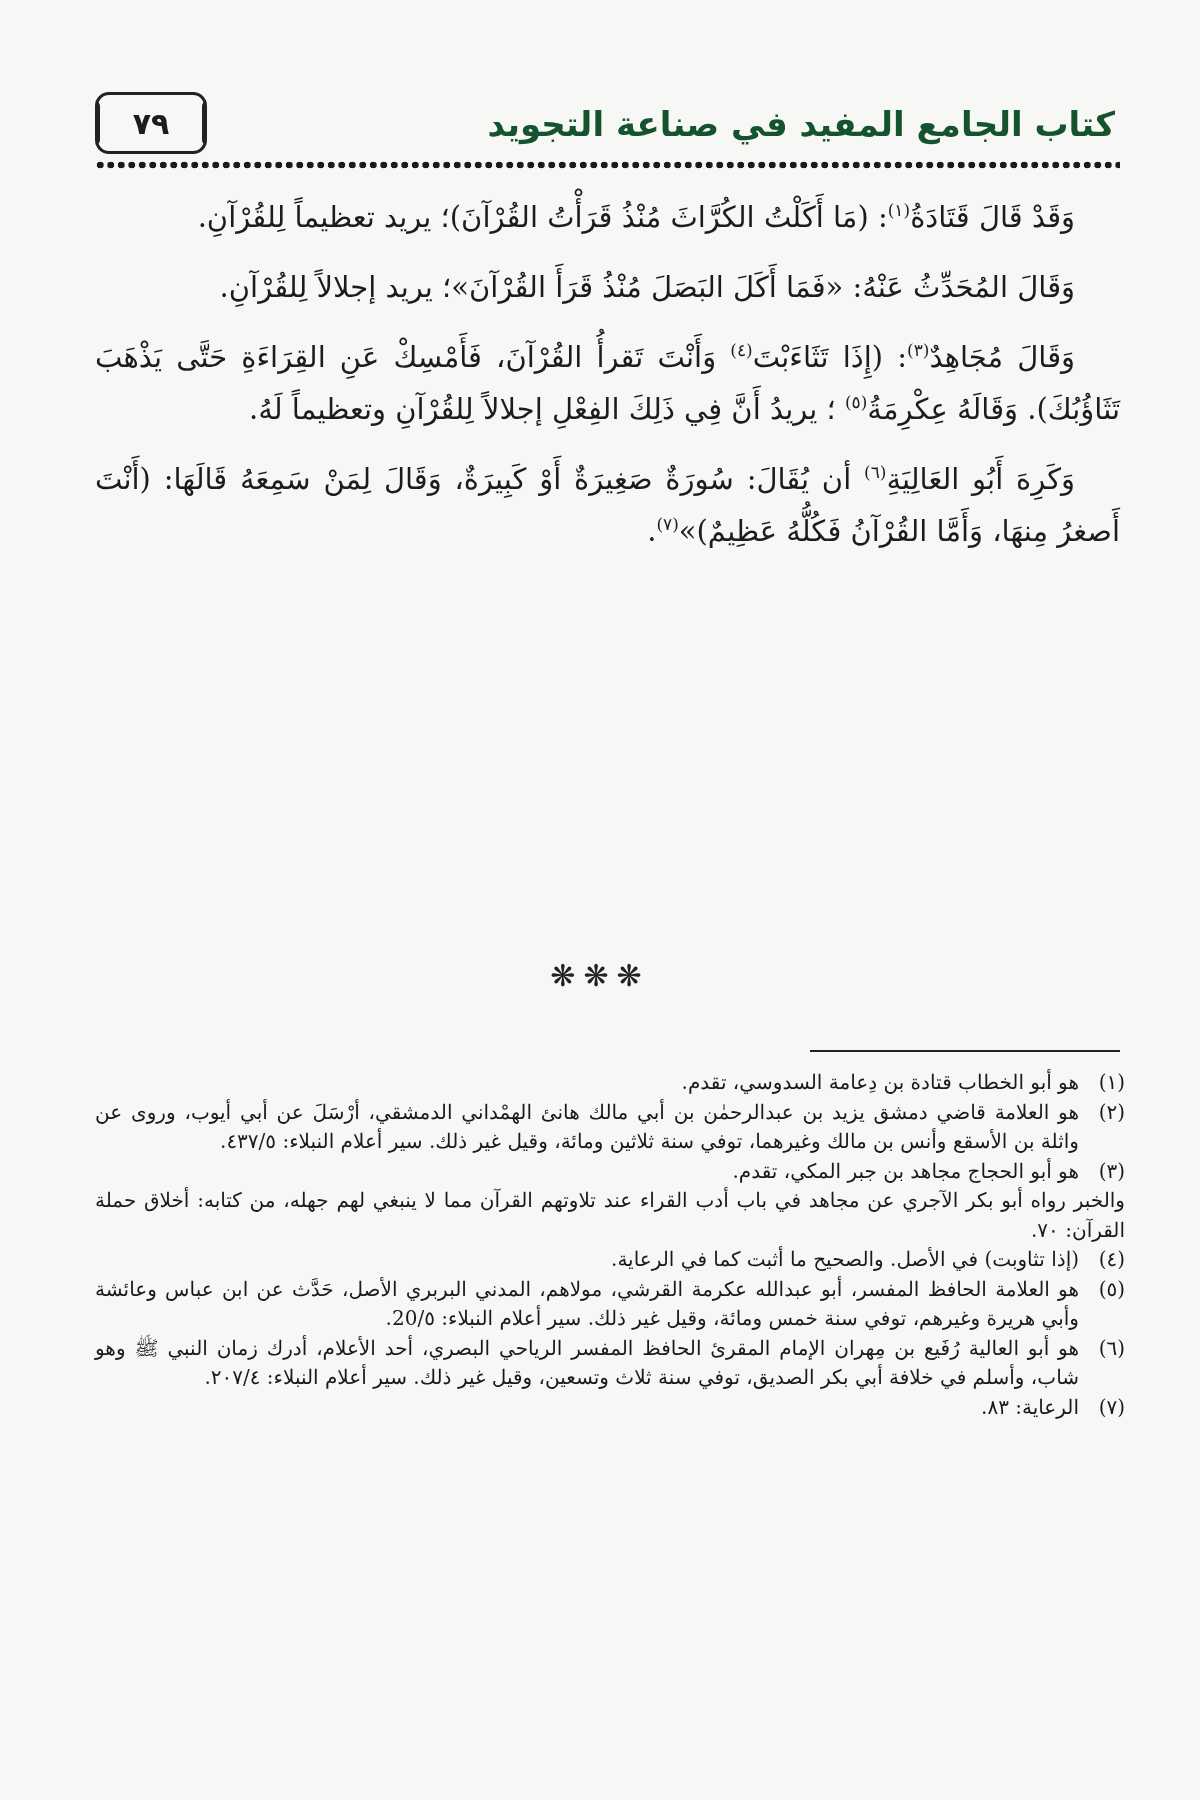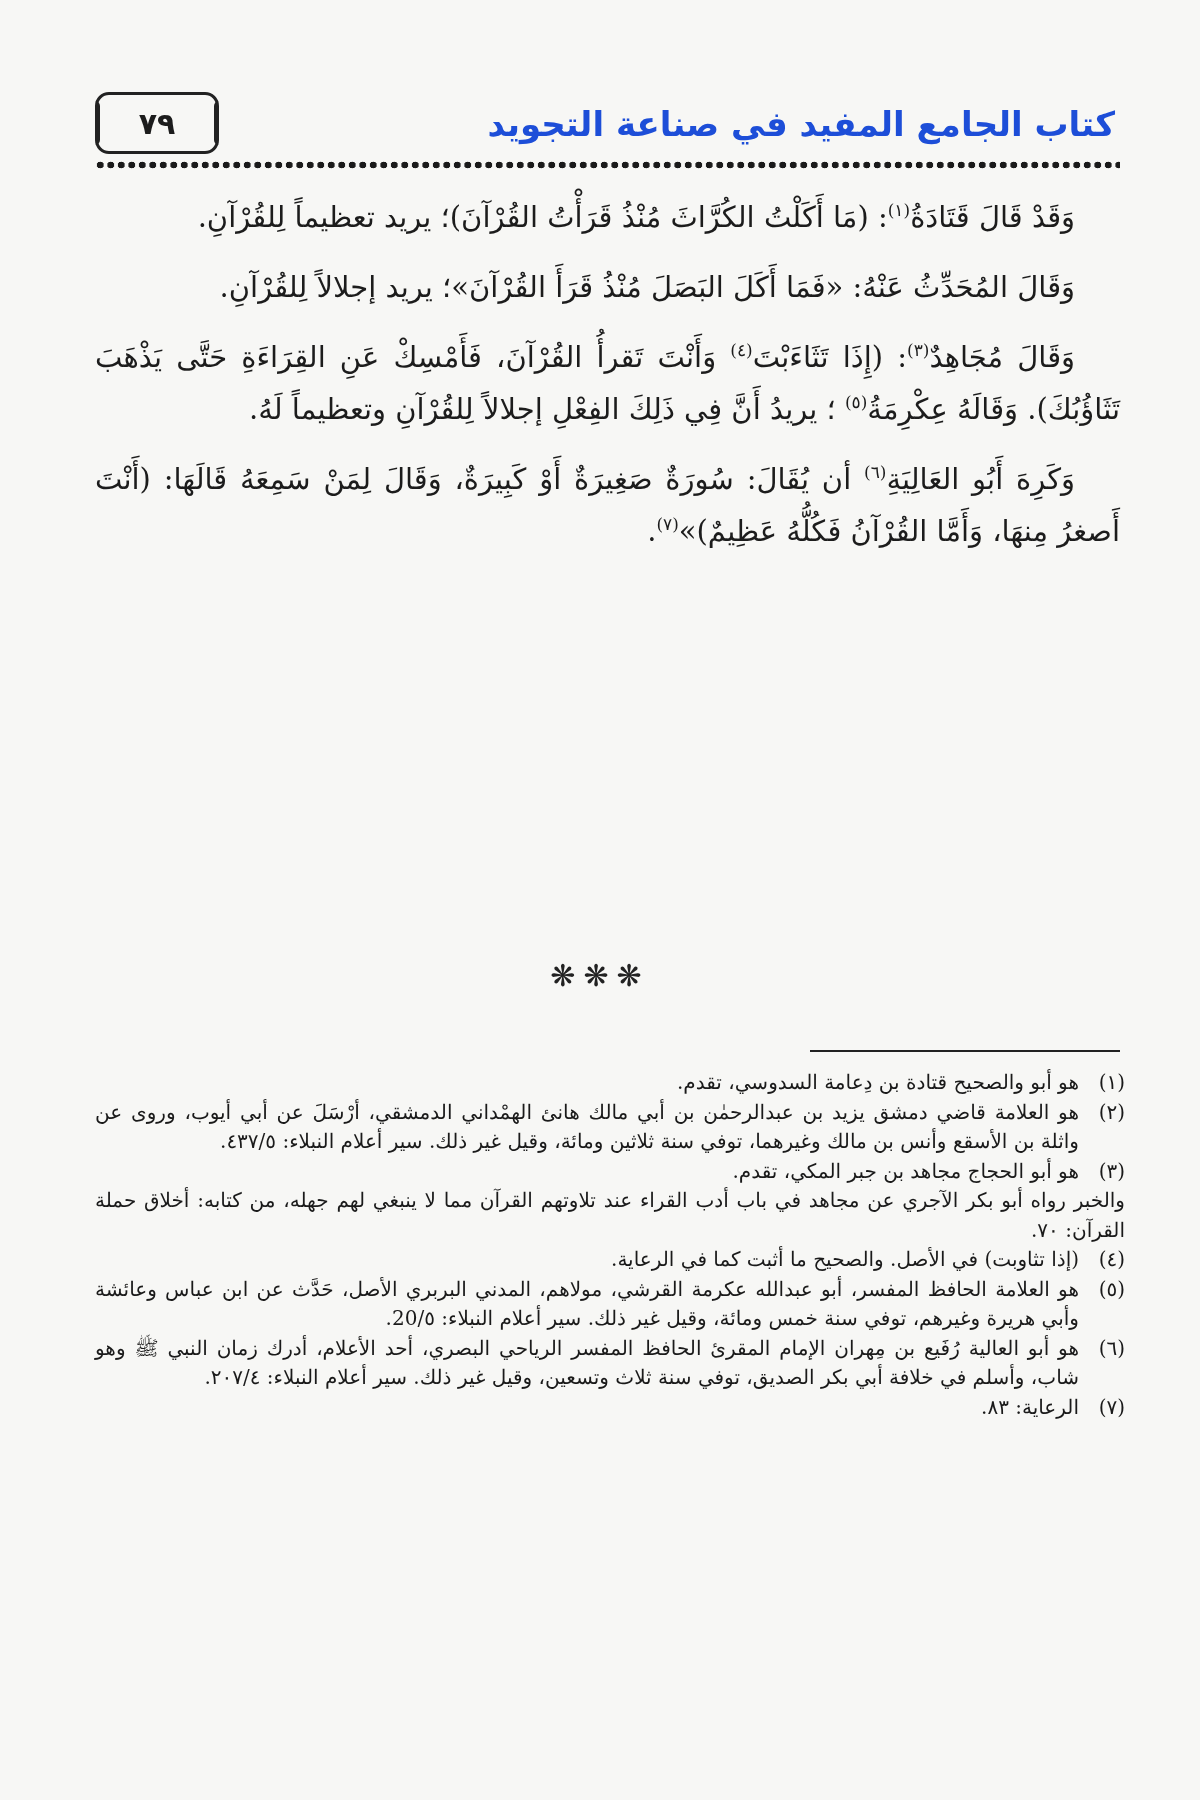--- a/index.html
+++ b/index.html
@@ -10,24 +10,24 @@
     color:#1c1c1c;
   }
   .page { position:relative; width:1200px; height:1800px; }
   .header {
     position:absolute; left:95px; top:92px; width:1020px; height:64px;
     direction:rtl;
   }
   .running-title {
     position:absolute; right:0; top:10px;
     font-family:"DejaVu Sans", sans-serif; font-weight:bold;
-    font-size:34px; line-height:44px; color:#1d4ed8;
+    font-size:34px; line-height:44px; color:#14532d;
   }
   .page-number-box {
-    position:absolute; left:0; top:0; width:124px; height:62px;
+    position:absolute; left:0; top:0; width:112px; height:62px;
     border:3px solid #222; border-radius:14px;
     box-sizing:border-box; background:#f7f7f5;
     display:flex; align-items:center; justify-content:center;
     font-family:"DejaVu Sans", sans-serif; font-size:30px; font-weight:bold;
   }
   .page-number-box::before, .page-number-box::after {
     content:""; position:absolute; top:6px; bottom:6px; width:8px;
     border:2px solid #222; border-radius:6px;
   }
   .page-number-box::before { left:-8px; border-left:none; border-top:none; border-bottom:none; }
@@ -88,21 +88,21 @@
   </div>
 
   <div class="separator">❋❋❋</div>
 
   <div class="fn-rule"></div>
 
   <div class="footnotes">
     <div class="fn">
       <span class="fn-num">(١)</span>
       <div class="fn-body">
-          <p>هو أبو والصحيح قتادة بن دِعامة السدوسي، تقدم.</p>
+          <p>هو أبو الخطاب قتادة بن دِعامة السدوسي، تقدم.</p>
         </div>
     </div>
     <div class="fn">
       <span class="fn-num">(٢)</span>
       <div class="fn-body">
           <p>هو العلامة قاضي دمشق يزيد بن عبدالرحمٰن بن أبي مالك هانئ الهمْداني الدمشقي، أرْسَلَ عن أبي أيوب، وروى عن واثلة بن الأسقع وأنس بن مالك وغيرهما، توفي سنة ثلاثين ومائة، وقيل غير ذلك. سير أعلام النبلاء: ٤٣٧/٥.</p>
         </div>
     </div>
     <div class="fn">
       <span class="fn-num">(٣)</span>

